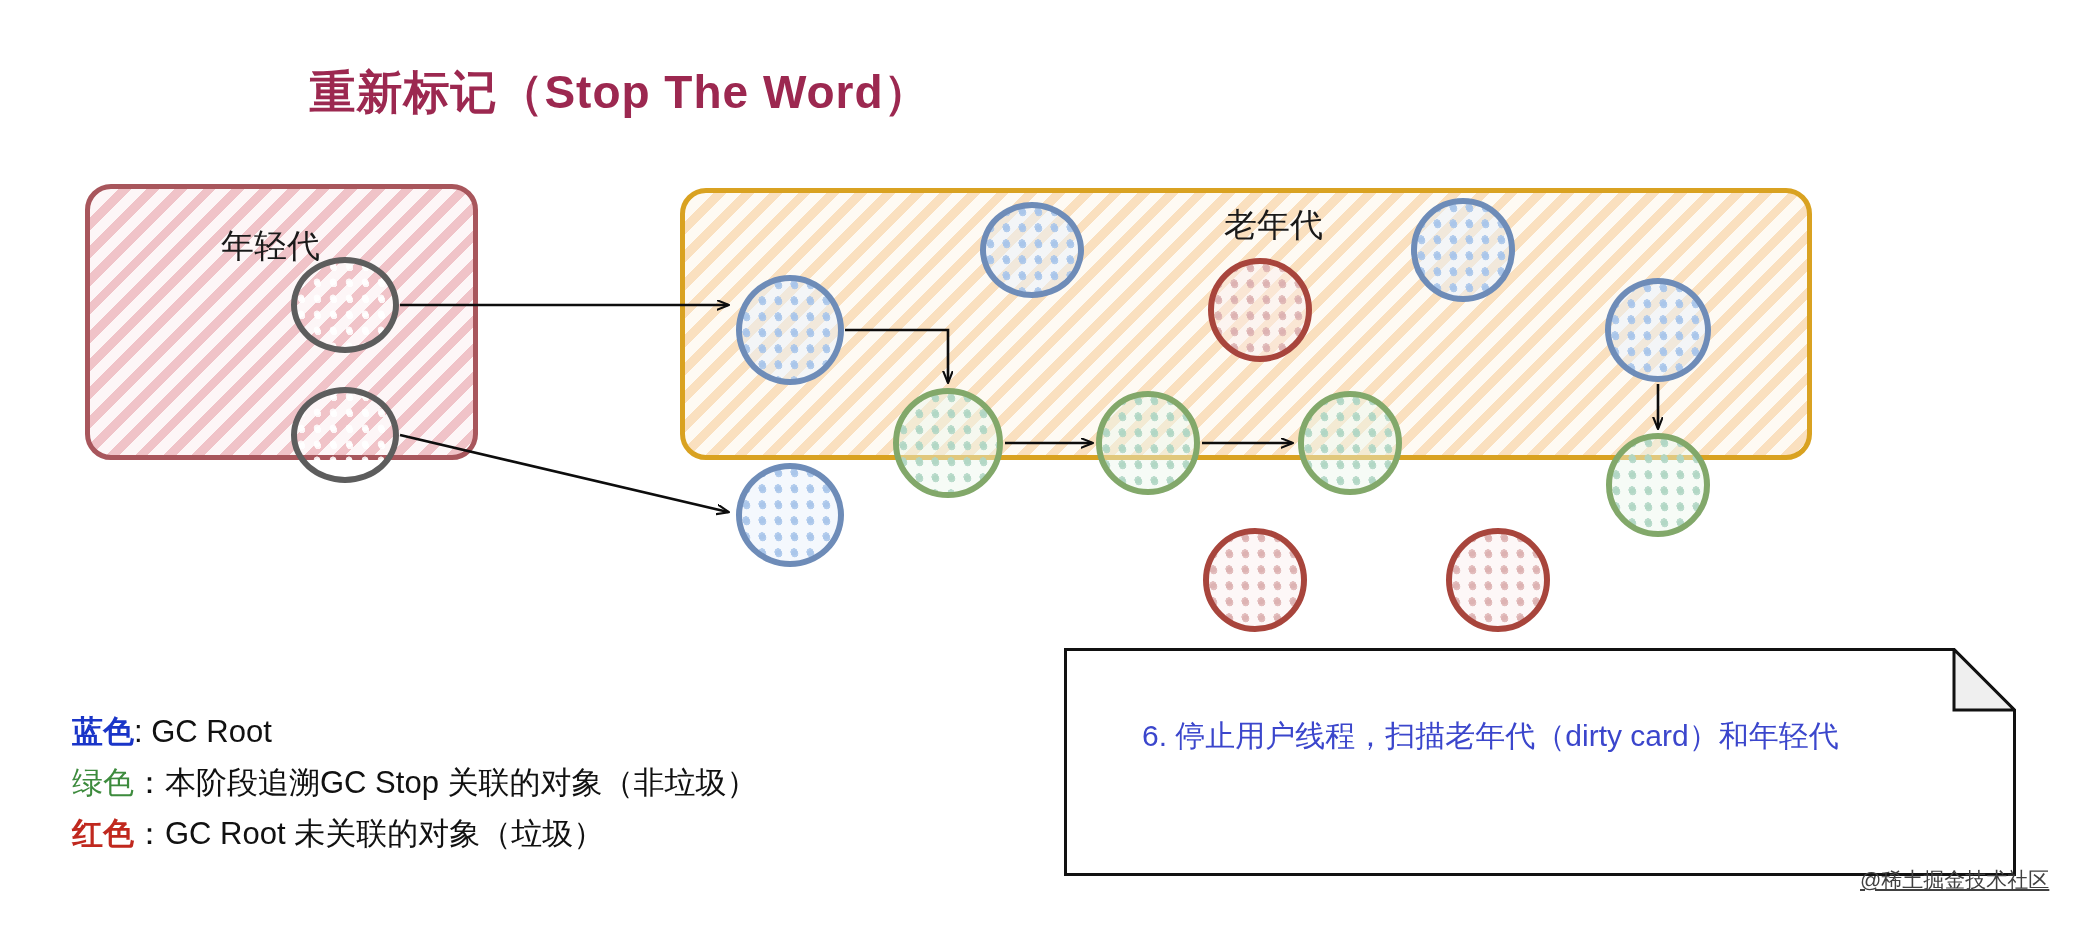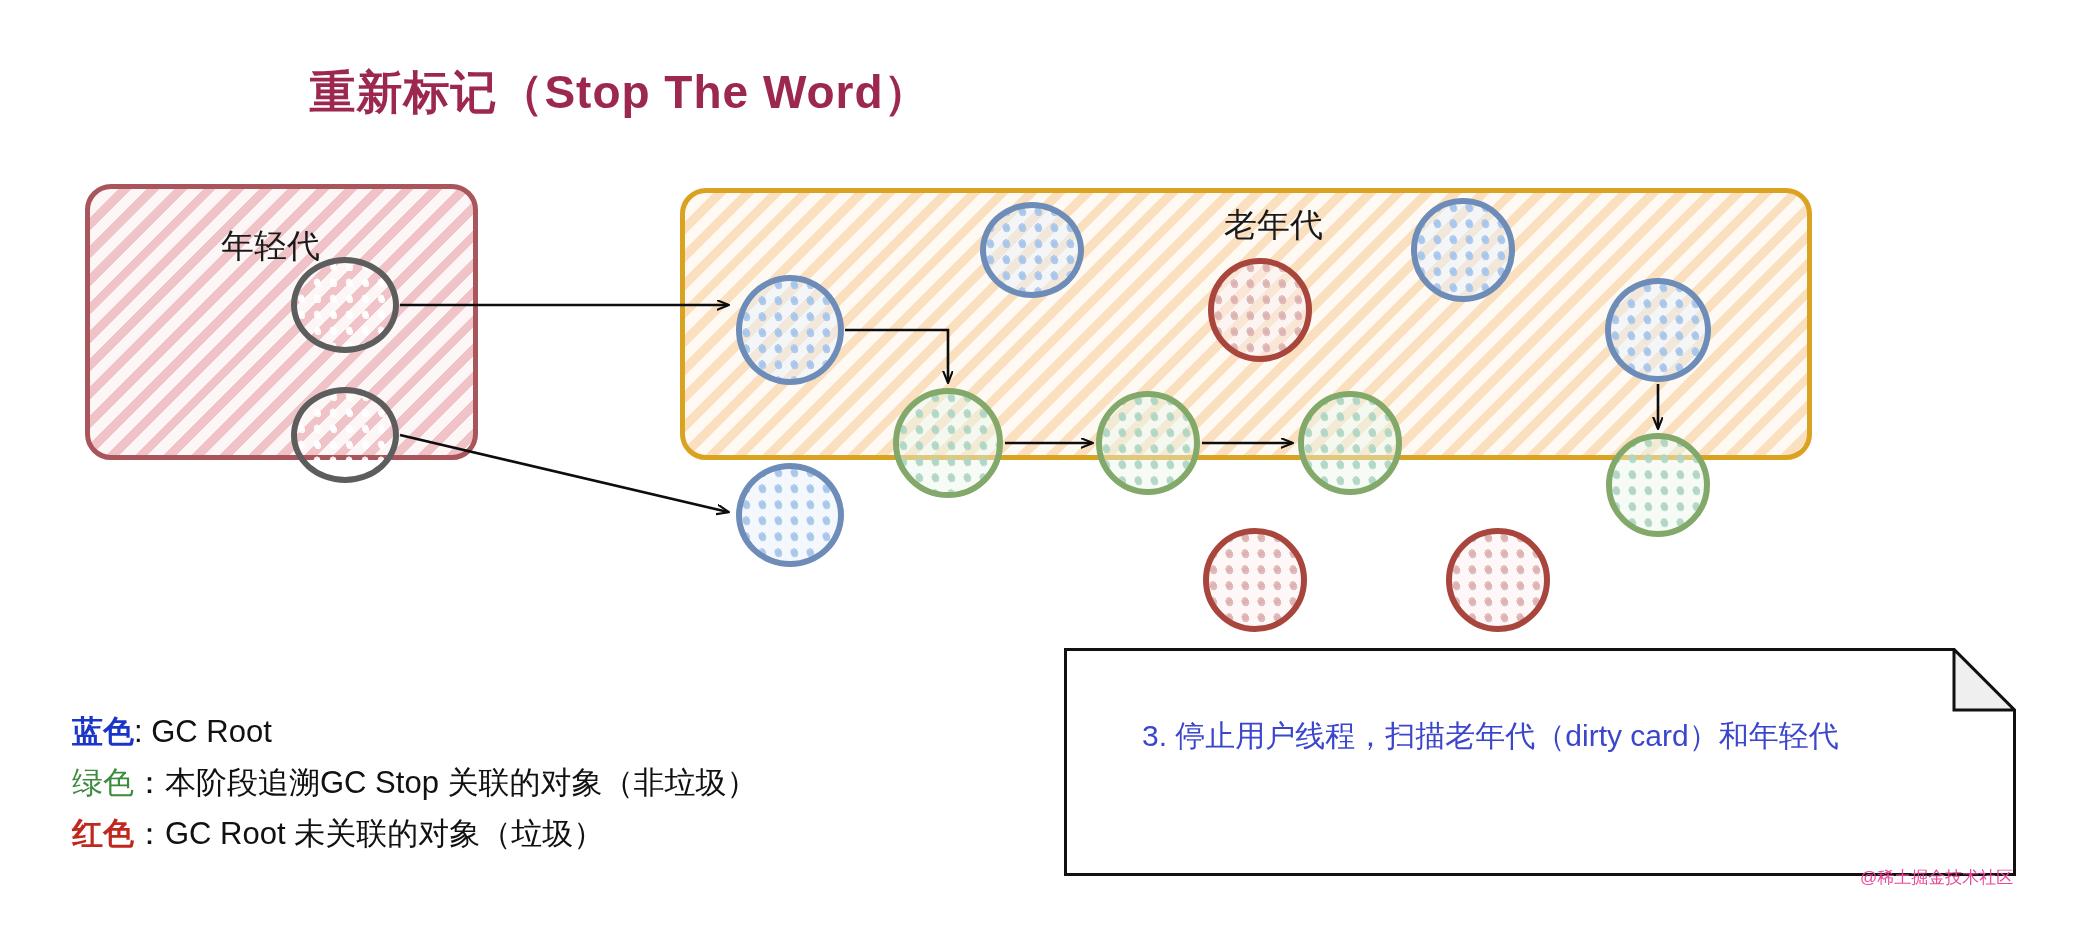--- a/index.html
+++ b/index.html
@@ -173,23 +173,24 @@
     white-space: nowrap;
   }
   #note-text .line { display: block; }
   #note-text .line2 { padding-left: 42px; }
 
   
   #watermark {
     position: absolute;
     left: 1860px;
     top: 866px;
-    font-size: 17px;
-    color: #ec4899;
-    white-space: nowrap;
+    font-size: 21px;
+    color: #404040;
+    white-space: nowrap;
+    text-decoration: underline;
   }
 </style>
 </head>
 <body>
 
 <div id="stage">
 
   <div id="title">重新标记（Stop The Word）</div>
 
   <div id="young-gen" class="gen-box"></div>
@@ -248,19 +249,19 @@
       <span class="sw-red">红色</span><span>：</span><span class="legend-text">GC Root 未关联的对象（垃圾）</span>
     </span>
   </div>
 
   <div id="note">
     <svg id="note-shape" viewBox="0 0 952 228" preserveAspectRatio="none">
       <path d="M 1.5,1.5 L 890,1.5 L 950.5,62 L 950.5,226.5 L 1.5,226.5 Z" fill="#ffffff" stroke="#111111" stroke-width="3"></path>
       <path d="M 890,1.5 L 950.5,62 L 890,62 Z" fill="#efefef" stroke="#111111" stroke-width="3" stroke-linejoin="miter"></path>
     </svg>
     <div id="note-text">
-      <span class="line line1">3. 停止用户线程，扫描老年代（dirty card）和年轻代</span>
+      <span class="line line1">6. 停止用户线程，扫描老年代（dirty card）和年轻代</span>
     </div>
   </div>
 
   <div id="watermark">@稀土掘金技术社区</div>
 
 </div>
 
 </body></html>

